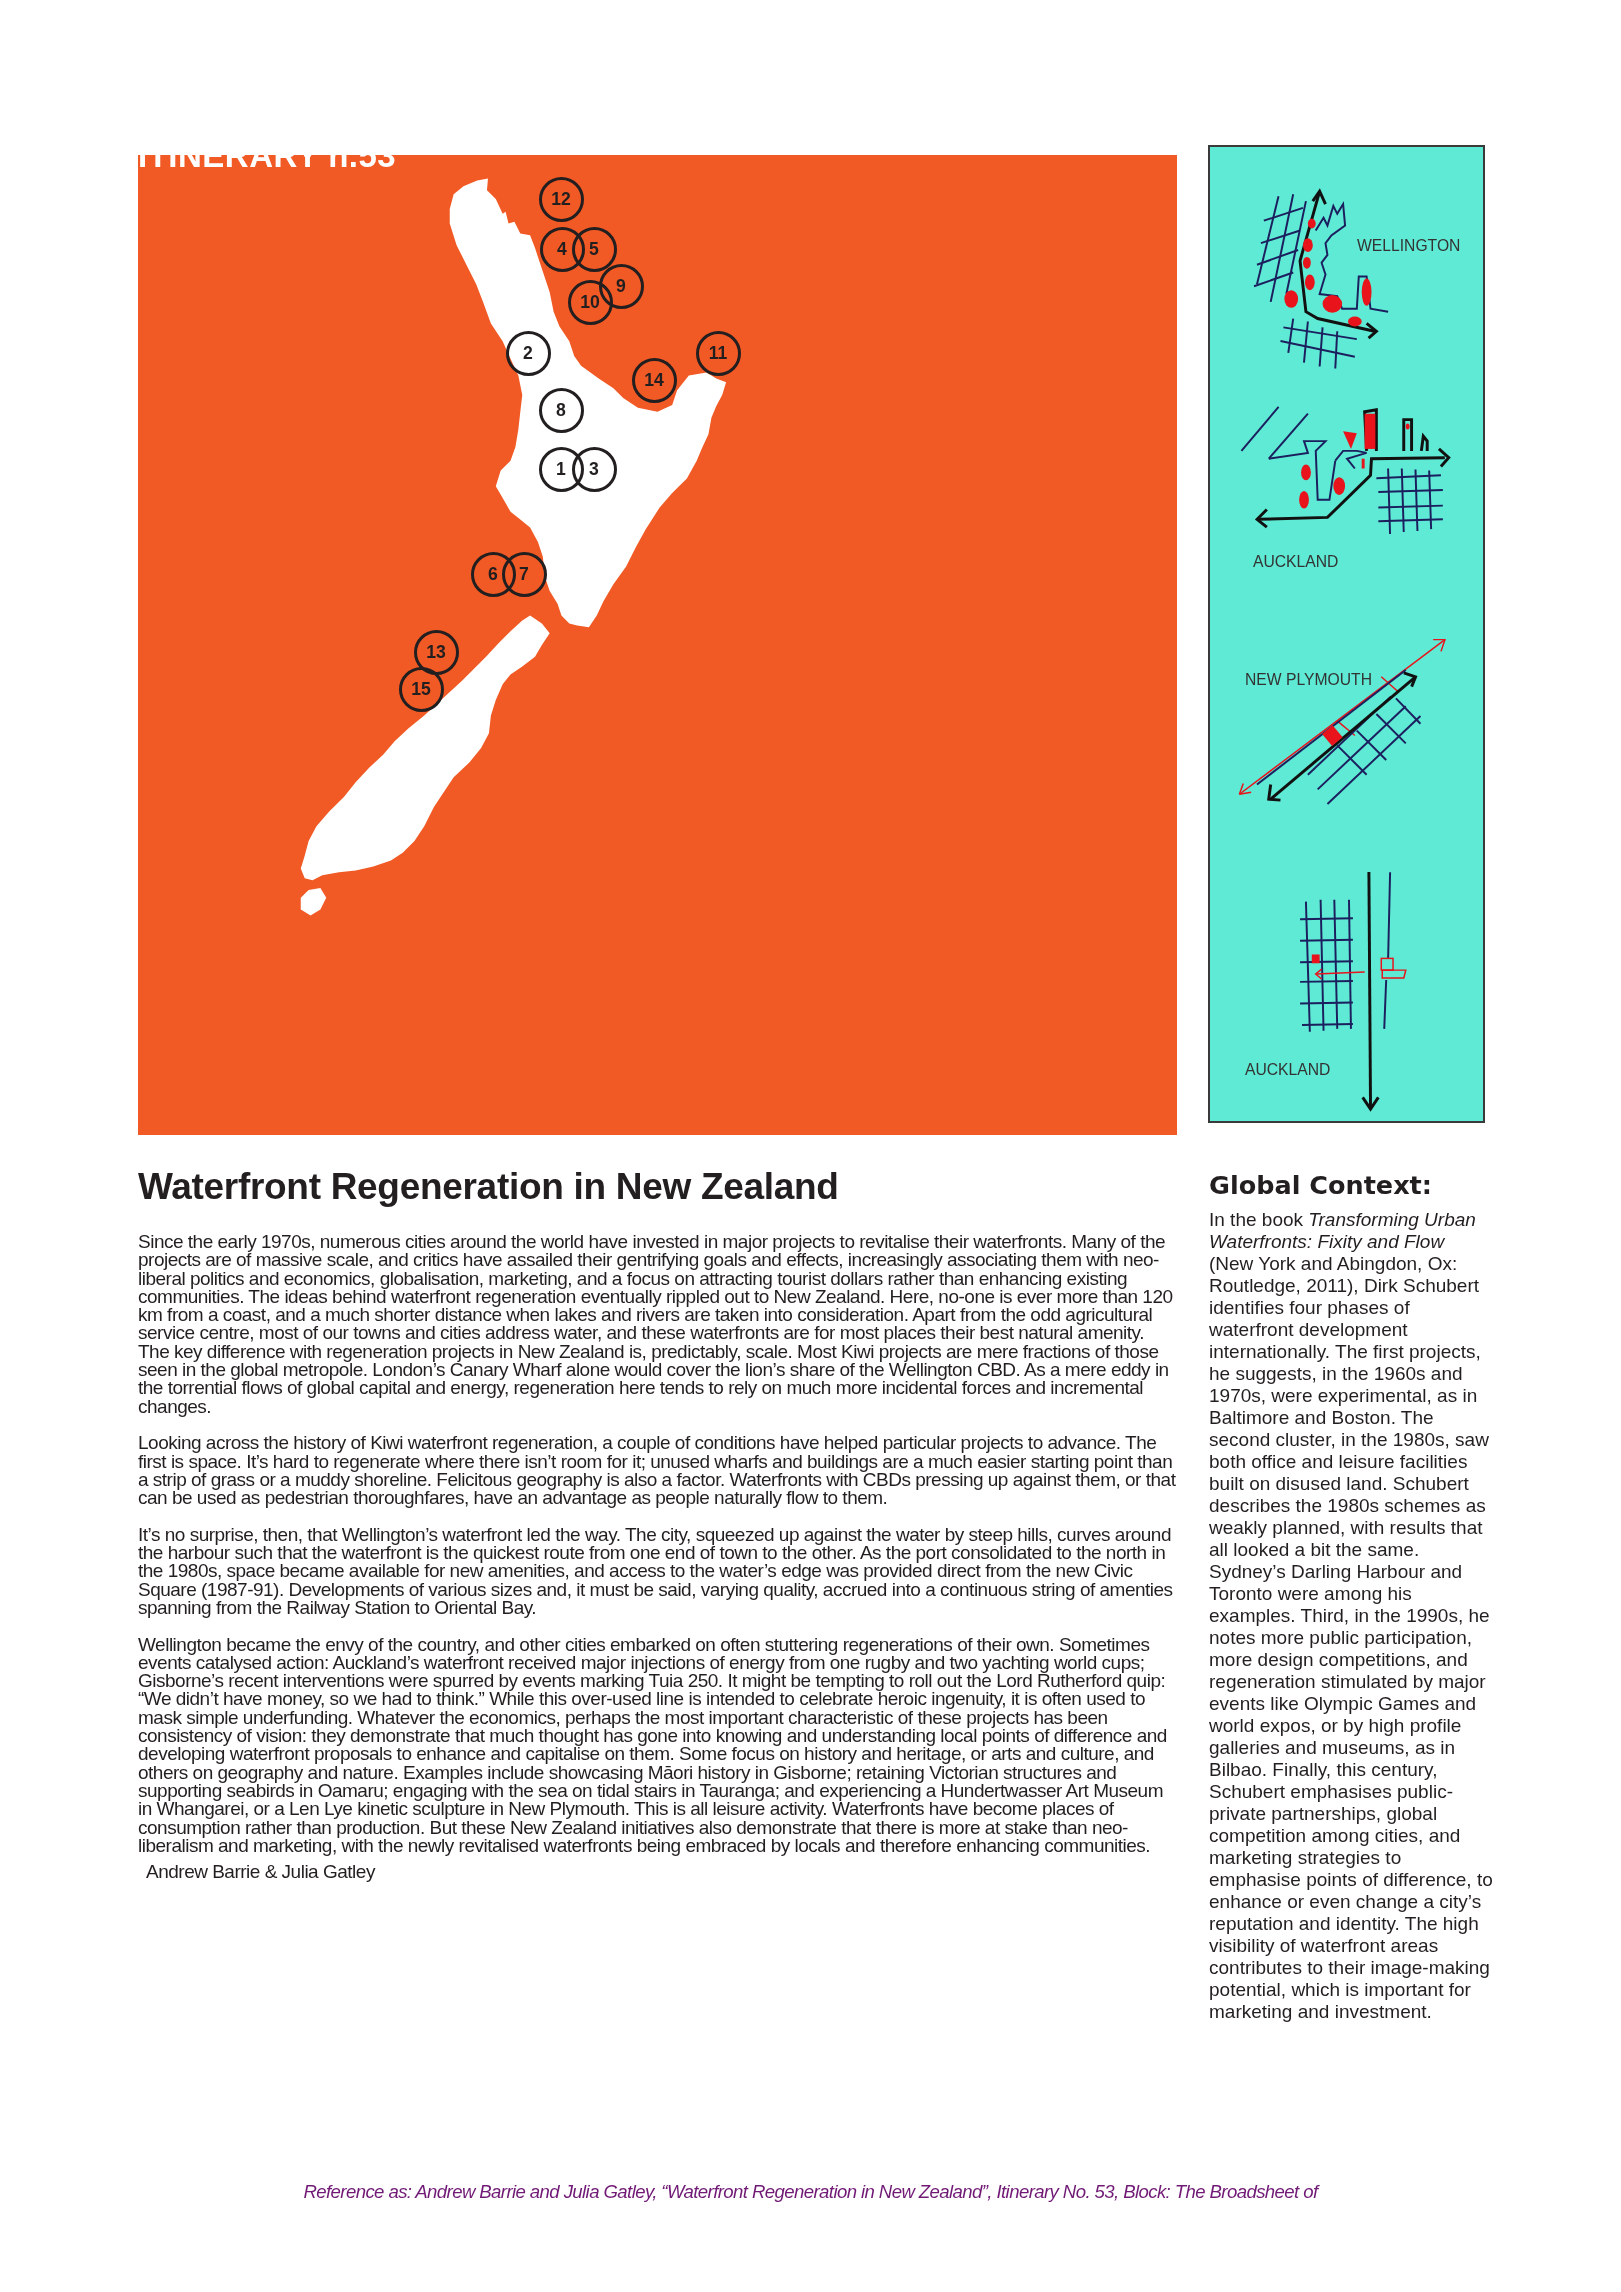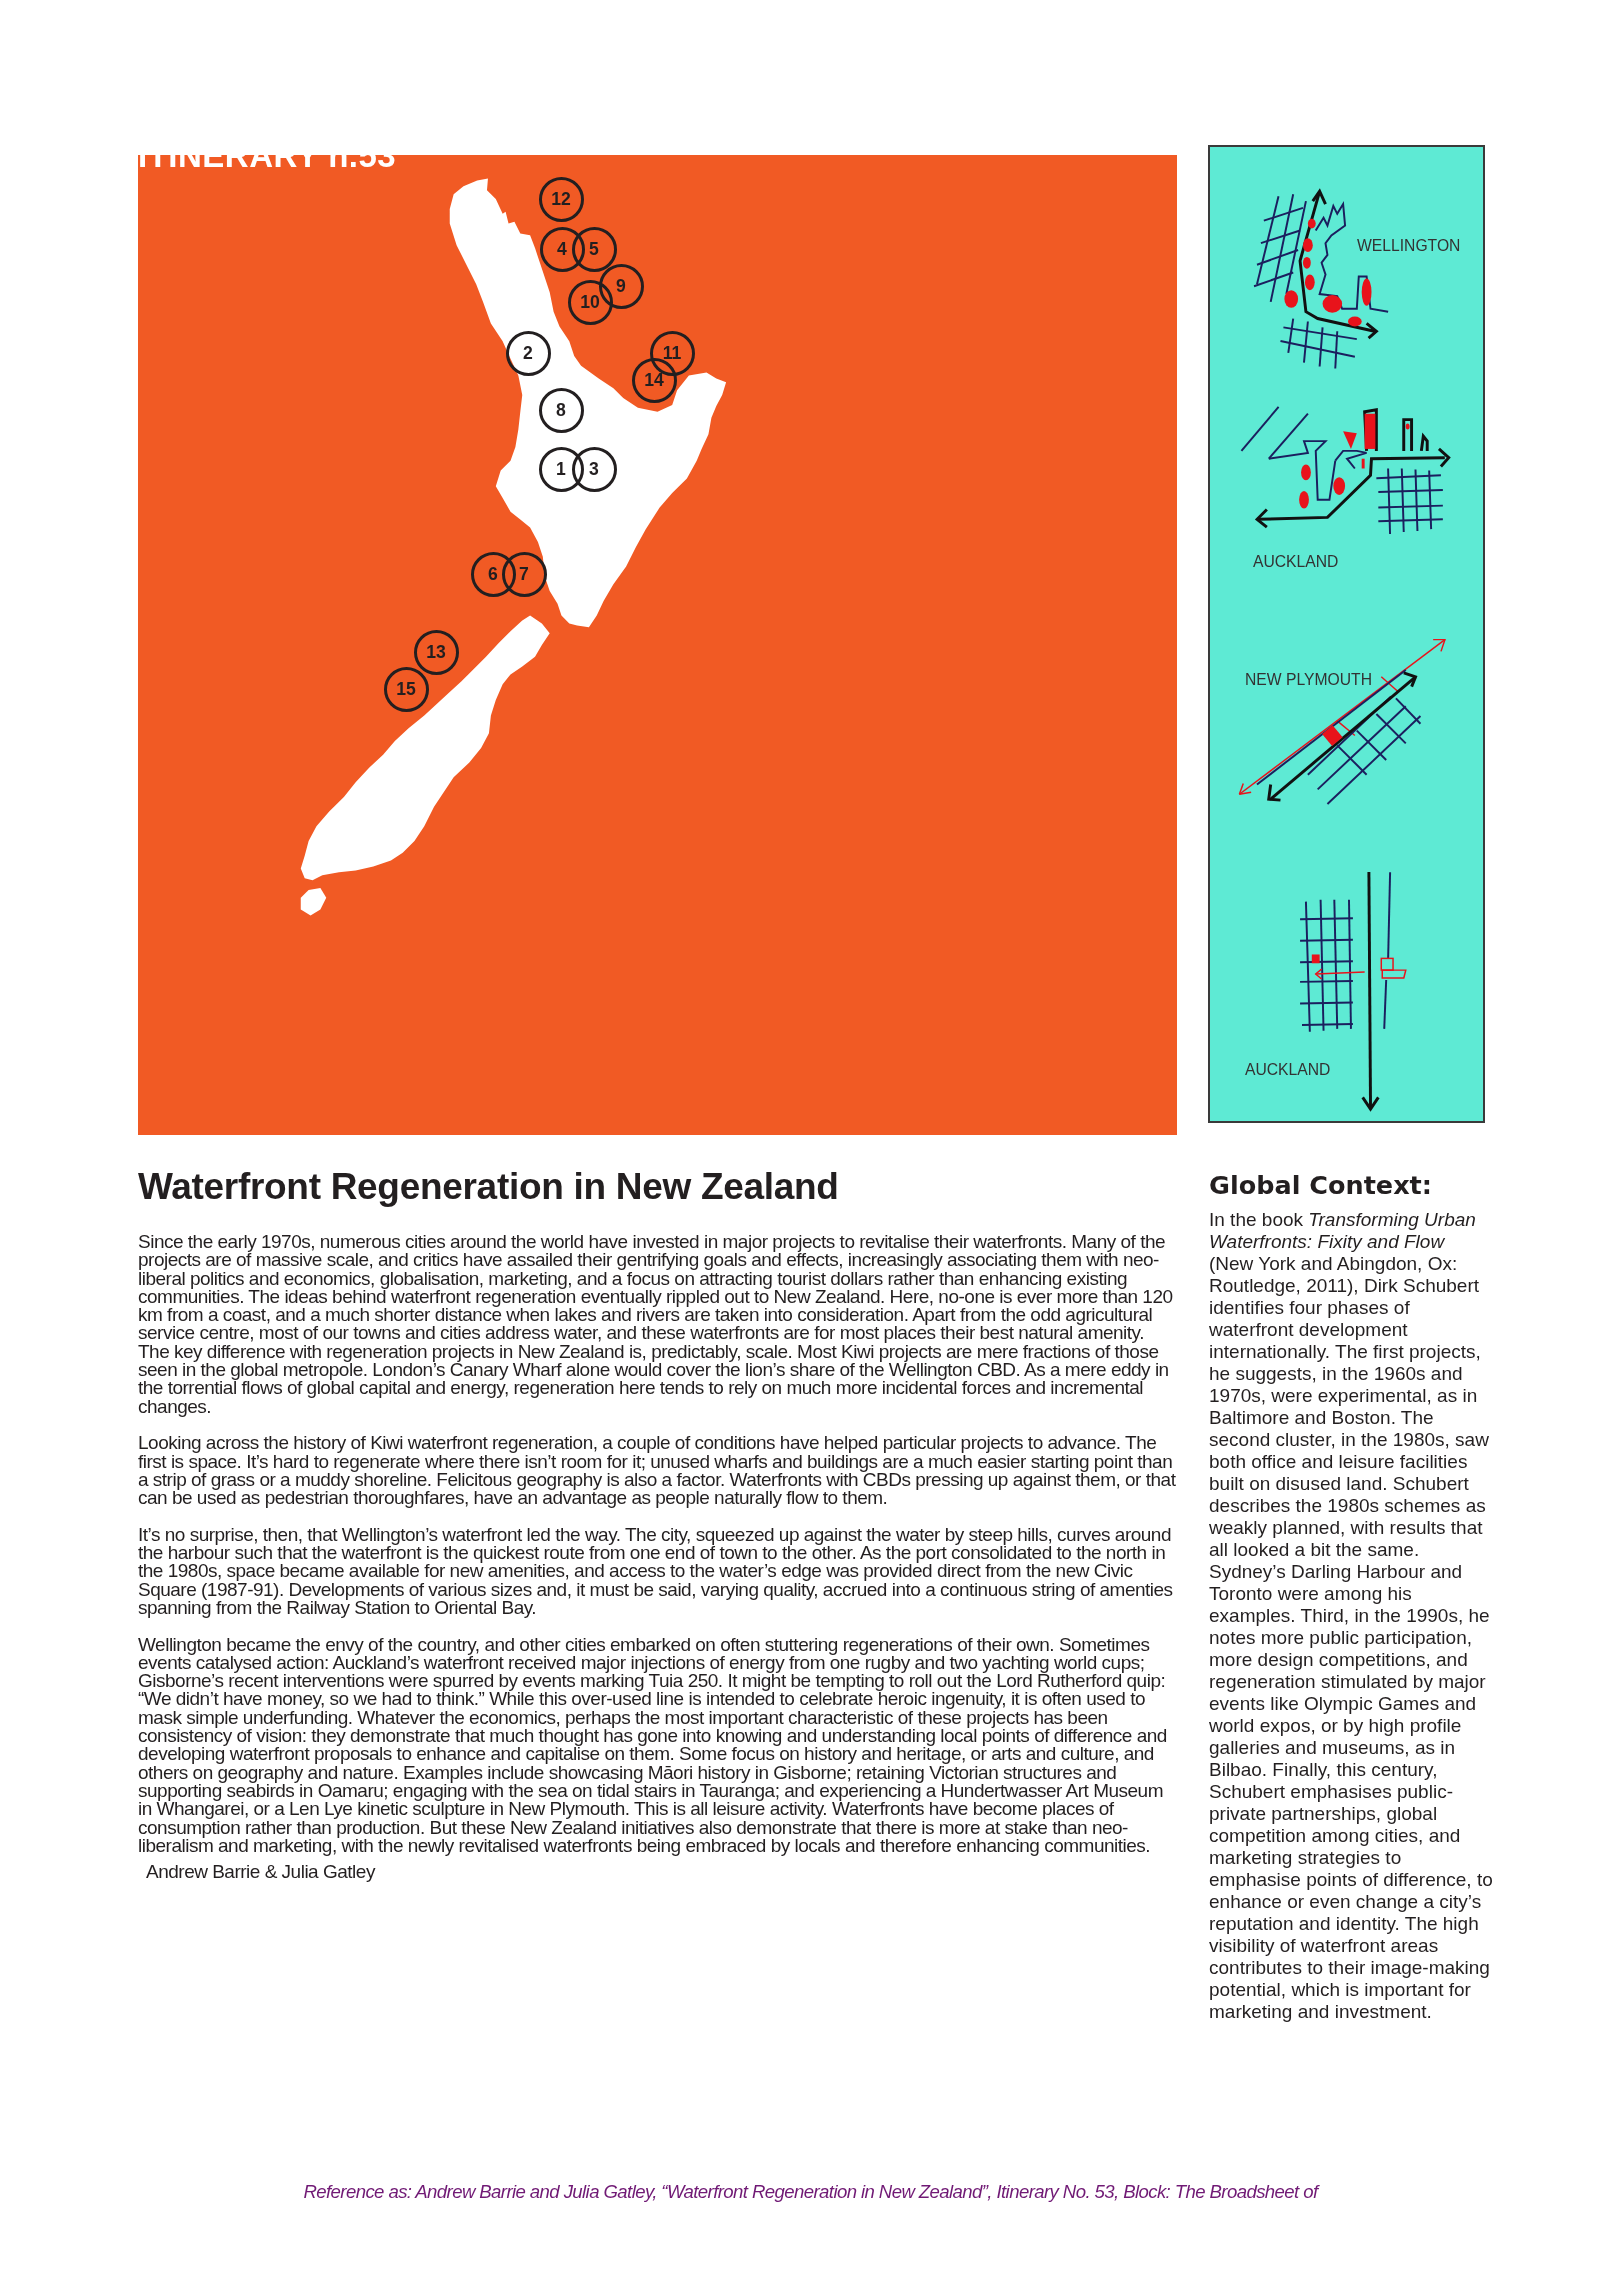--- a/index.html
+++ b/index.html
@@ -55,21 +55,21 @@
     </div>
   <div class="marker" style="left:483px;top:131px;">
       <span>9</span>
     </div>
   <div class="marker" style="left:452px;top:147px;justify-content:center;">
       <span>10</span>
     </div>
   <div class="marker" style="left:390px;top:198px;">
       <span>2</span>
     </div>
-  <div class="marker" style="left:534px;top:198px;">
+  <div class="marker" style="left:580px;top:198px;">
       <span>11</span>
     </div>
   <div class="marker" style="left:516px;top:225px;">
       <span>14</span>
     </div>
   <div class="marker" style="left:423px;top:255px;">
       <span>8</span>
     </div>
   <div class="marker" style="left:423px;top:314px;">
       <span>1</span>
@@ -79,21 +79,21 @@
     </div>
   <div class="marker" style="left:355px;top:419px;">
       <span>6</span>
     </div>
   <div class="marker" style="left:386px;top:419px;">
       <span>7</span>
     </div>
   <div class="marker" style="left:298px;top:497px;">
       <span>13</span>
     </div>
-  <div class="marker" style="left:268px;top:534px;text-align:right;">
+  <div class="marker" style="left:283px;top:534px;text-align:right;">
       <span>15</span>
     </div>
 </div>
 
 <div class="itin-title">ITINERARY n.53</div>
 
 <div class="sketch-box">
 
   <svg style="position:absolute;left:0;top:0;" width="277" height="255" viewBox="0 0 283 260">
     <g stroke="#1b1f5e" stroke-width="2" fill="none">

